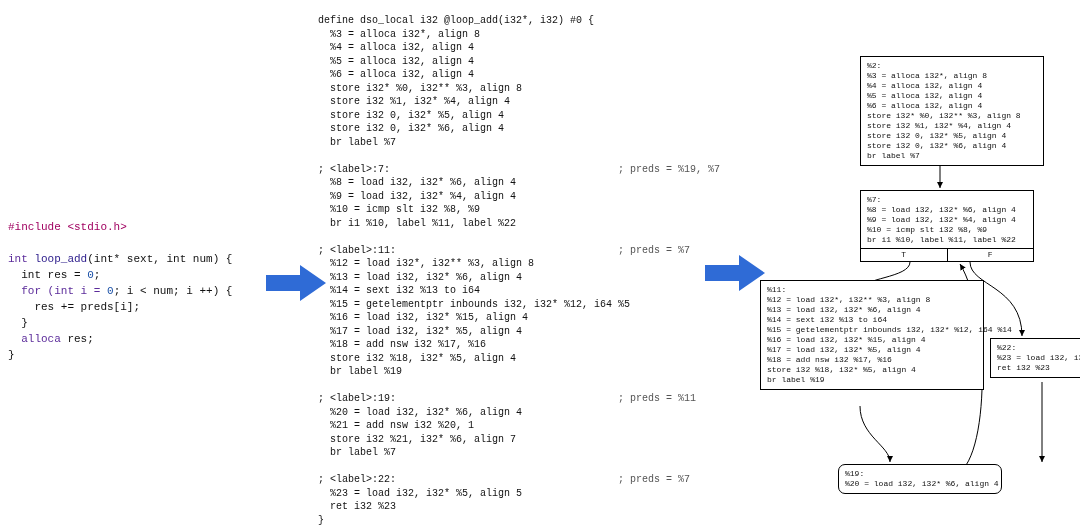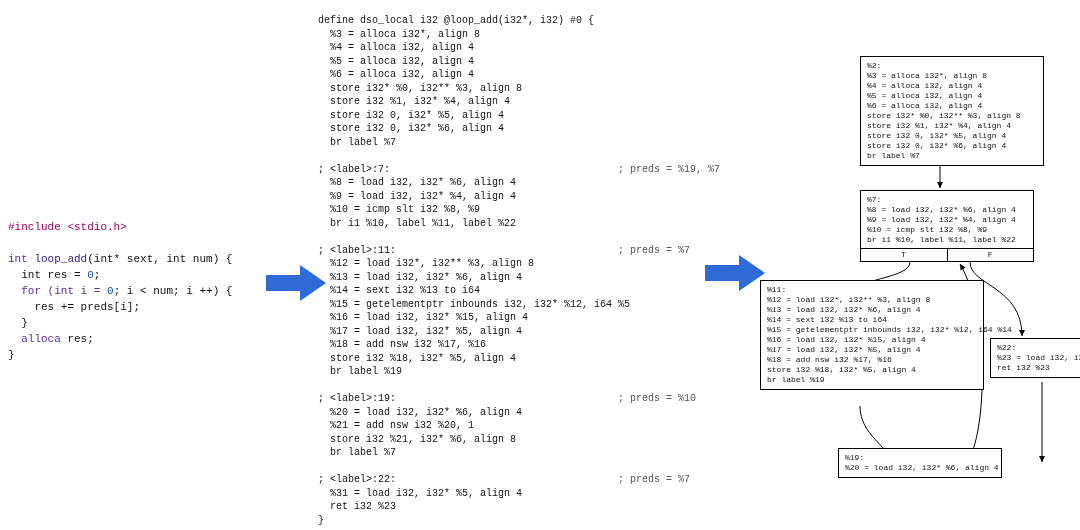--- a/index.html
+++ b/index.html
@@ -67,28 +67,28 @@
 <span>  %12 = load i32*, i32** %3, align 8</span>
 <span>  %13 = load i32, i32* %6, align 4</span>
 <span>  %14 = sext i32 %13 to i64</span>
 <span>  %15 = getelementptr inbounds i32, i32* %12, i64 %5</span>
 <span>  %16 = load i32, i32* %15, align 4</span>
 <span>  %17 = load i32, i32* %5, align 4</span>
 <span>  %18 = add nsw i32 %17, %16</span>
 <span>  store i32 %18, i32* %5, align 4</span>
 <span>  br label %19</span>
 
-<span>; &lt;label&gt;:19:</span>                                     <span class="ir-comment">; preds = %10</span>
+<span>; &lt;label&gt;:19:</span>                                     <span class="ir-comment">; preds = %11</span>
 <span>  %20 = load i32, i32* %6, align 4</span>
 <span>  %21 = add nsw i32 %20, 1</span>
-<span>  store i32 %21, i32* %6, align 8</span>
+<span>  store i32 %21, i32* %6, align 7</span>
 <span>  br label %7</span>
 
 <span>; &lt;label&gt;:22:</span>                                     <span class="ir-comment">; preds = %7</span>
-<span>  %31 = load i32, i32* %5, align 4</span>
+<span>  %23 = load i32, i32* %5, align 5</span>
 <span>  ret i32 %23</span>
 <span>}</span></pre>
 </div>
 
 <div class="arrow arrow1">
   <svg viewBox="0 0 60 40">
         <polygon points="0,12 34,12 34,2 60,20 34,38 34,28 0,28" fill="#2f6bd6"></polygon>
       </svg>
 </div>
 <div class="arrow arrow2">
@@ -155,19 +155,19 @@
 store i32 %18, i32* %5, align 4
 br label %19</div>
   </div>
 
   <div class="node" style="left:230px;top:282px;width:85px;">
     <div class="lbl">%22:</div>
     <div style="white-space:pre;">%23 = load i32, i32* %5, align 4
 ret i32 %23</div>
   </div>
 
-  <div class="node" style="left:78px;top:392px;width:150px;">
+  <div class="node" style="left:78px;top:408px;width:150px;border-radius:7px;">
     <div class="lbl">%19:</div>
     <div style="white-space:pre;">%20 = load i32, i32* %6, align 4</div>
   </div>
 </div>
 
 </div>
 
 </body></html>

